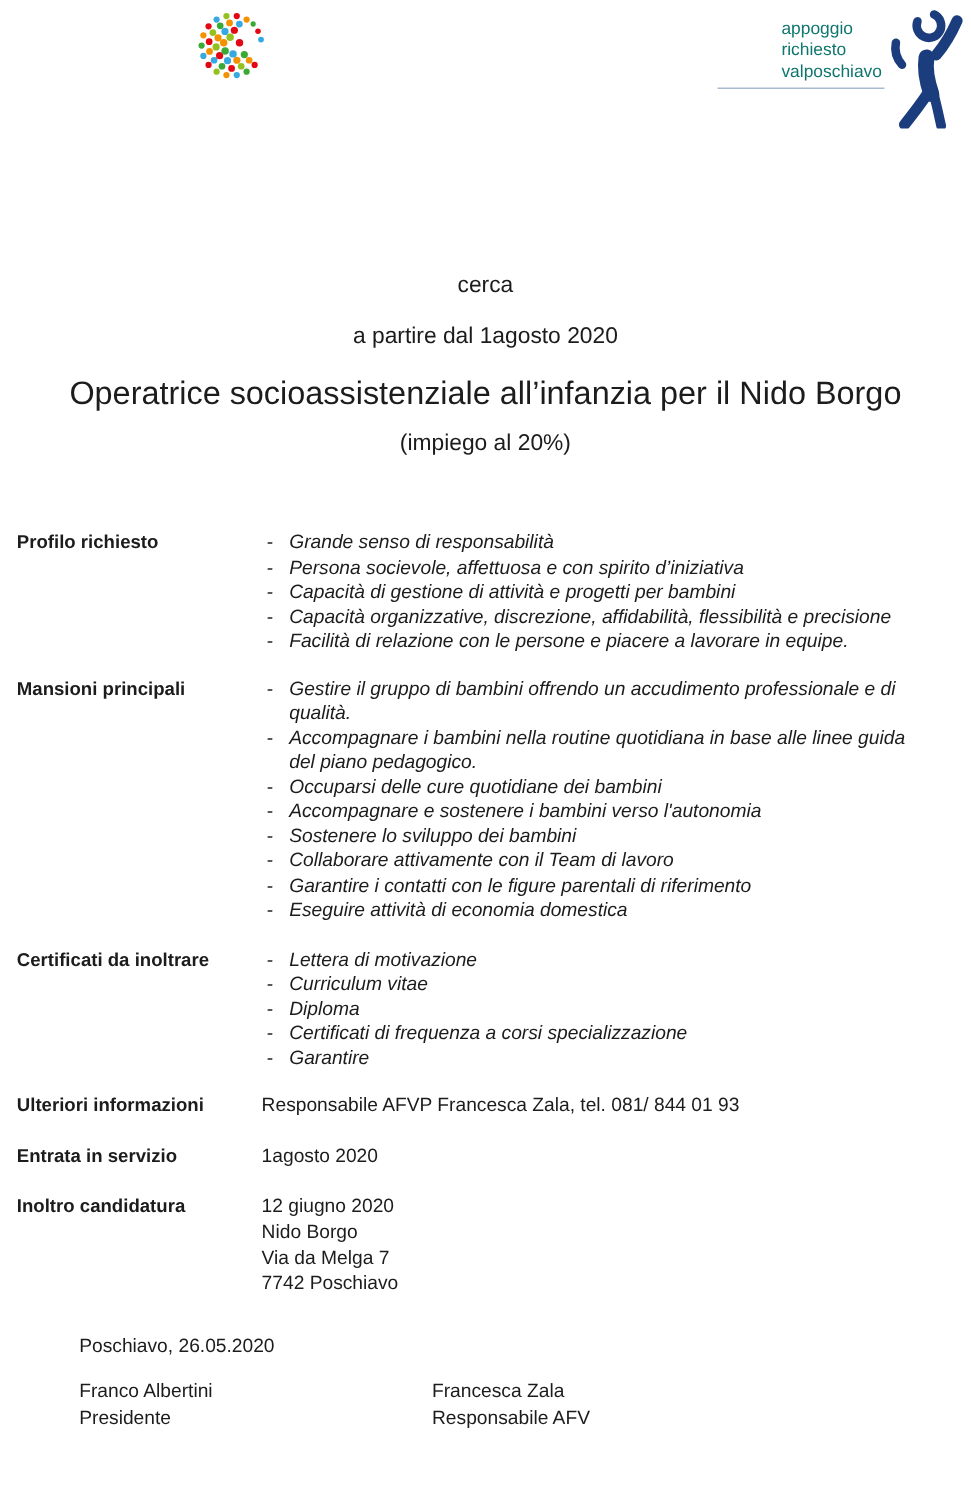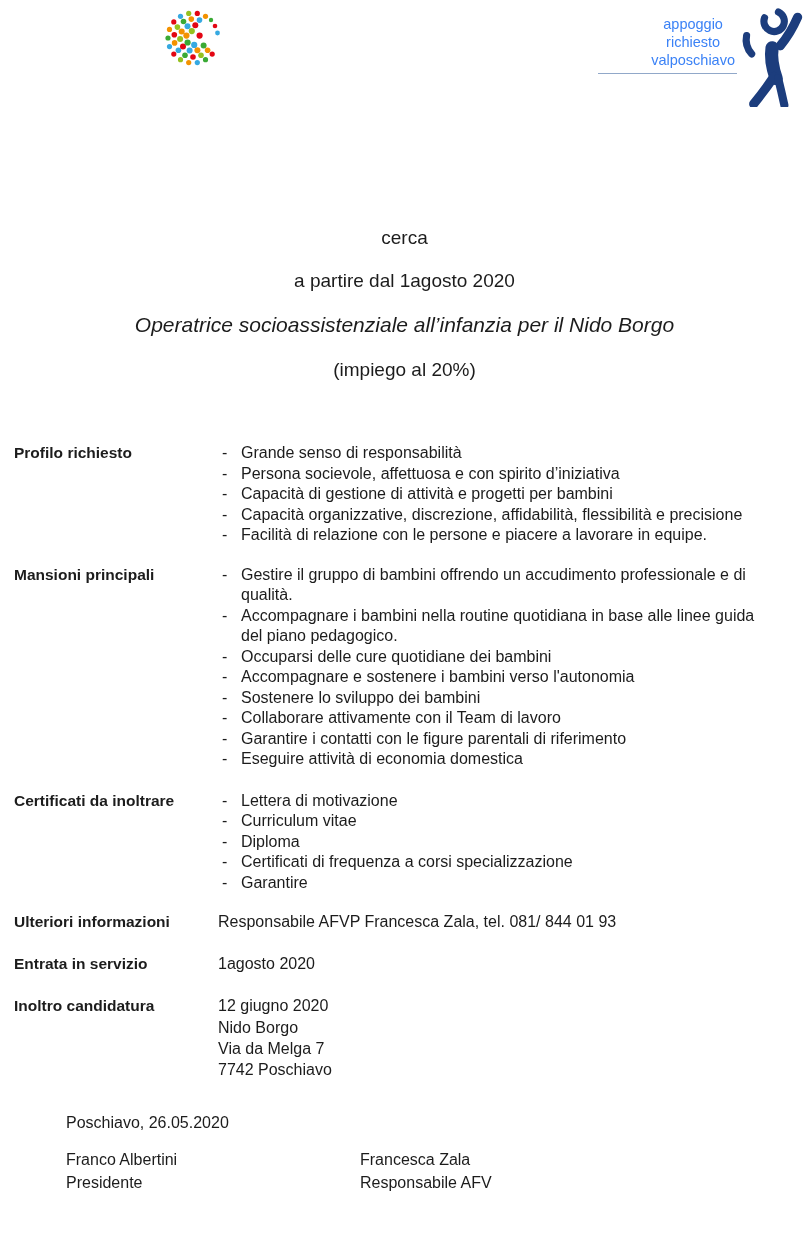--- a/index.html
+++ b/index.html
@@ -7,38 +7,38 @@
     position:relative;width:809px;height:1238px;background:#ffffff;
     font-family:"Liberation Sans",sans-serif;color:#1c1c1c;overflow:hidden;
   }
   
   .kibe-logo{position:absolute;left:164px;top:7px;}
   .kibe-text{
     position:absolute;left:218px;top:54px;font-size:11.5px;line-height:14px;
     color:#58585a;letter-spacing:.1px;
   }
   .afv-wordmark{
-    position:absolute;right:74px;top:15px;text-align:center;
-    color:#3b82f6;font-size:14.5px;line-height:18px;
+    position:absolute;right:74px;top:15px;text-align:left;
+    color:#0f766e;font-size:14.5px;line-height:18px;
   }
   .afv-rule{position:absolute;left:598px;top:73px;width:139px;height:1px;background:#91a8c9;}
   .afv-figure{position:absolute;left:733px;top:5px;}
   
   .tline{position:absolute;left:0;width:100%;text-align:center;white-space:nowrap;}
   .t1{top:172px;font-size:28px;}
   .t2{top:227px;font-size:19px;}
   .t3{top:270px;font-size:19px;}
-  .t4{top:313px;font-size:21px;font-style:italic;}
+  .t4{top:313px;font-size:27px;}
   .t5{top:359px;font-size:19px;}
   
   .content{position:absolute;left:14px;top:443px;width:781px;font-size:16px;}
   .srow{display:grid;grid-template-columns:204px 1fr;align-items:start;}
   .slabel{font-weight:700;font-size:15.5px;line-height:20.5px;}
   .bullets{list-style:none;margin:0;padding:0;max-width:548px;}
-  .bullets li{display:flex;line-height:20.5px;}
+  .bullets li{display:flex;line-height:20.5px;font-style:italic;}
   .bullets li .dash{width:23px;flex:0 0 23px;padding-left:4px;box-sizing:border-box;}
   .bullets li .dash::before{content:"-";}
   .svalue{line-height:20.5px;}
   .mb-profilo{margin-bottom:19px;}
   .mb-mansioni{margin-bottom:21px;}
   .mb-cert{margin-bottom:19px;}
   .mb-line{margin-bottom:21.5px;}
   .mb-inoltro{}
   .address{margin-left:204px;line-height:21px;margin-bottom:33px;}
   .dateline{padding-left:52px;line-height:20.5px;margin-bottom:15px;}

